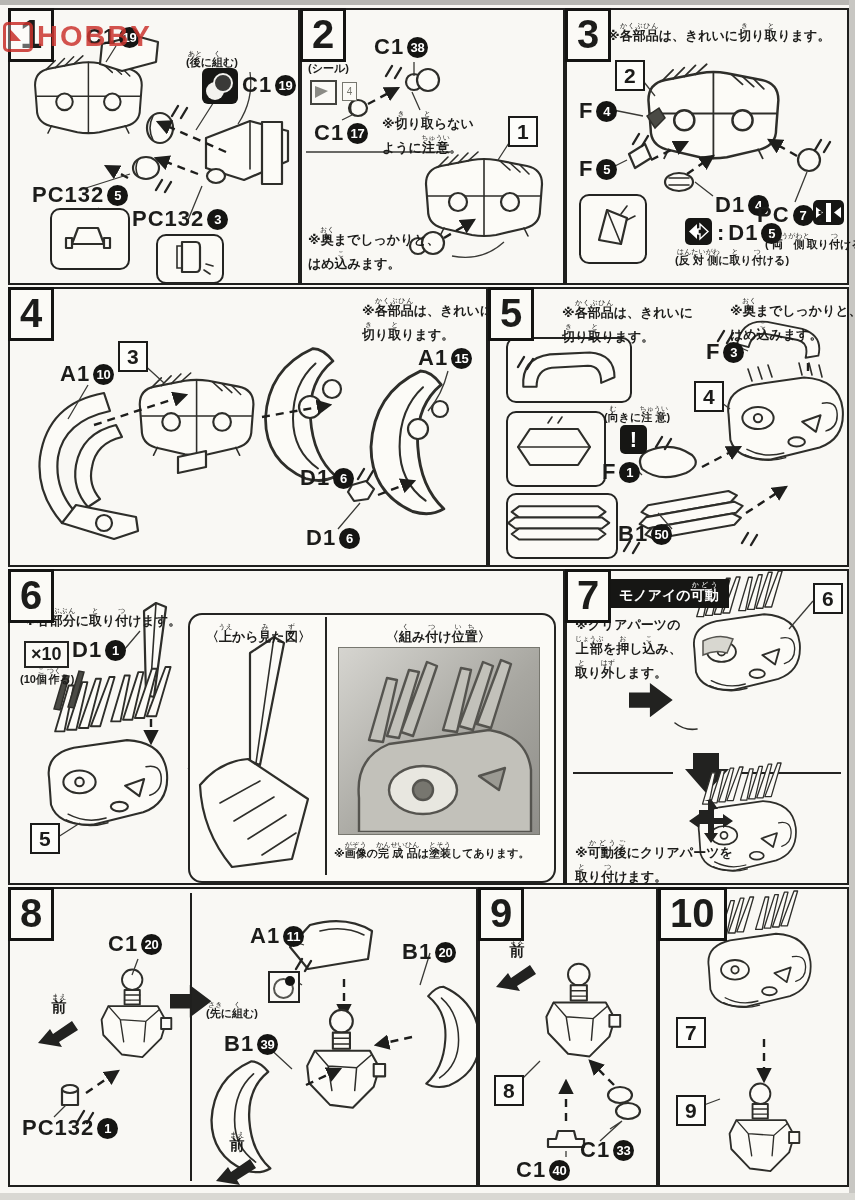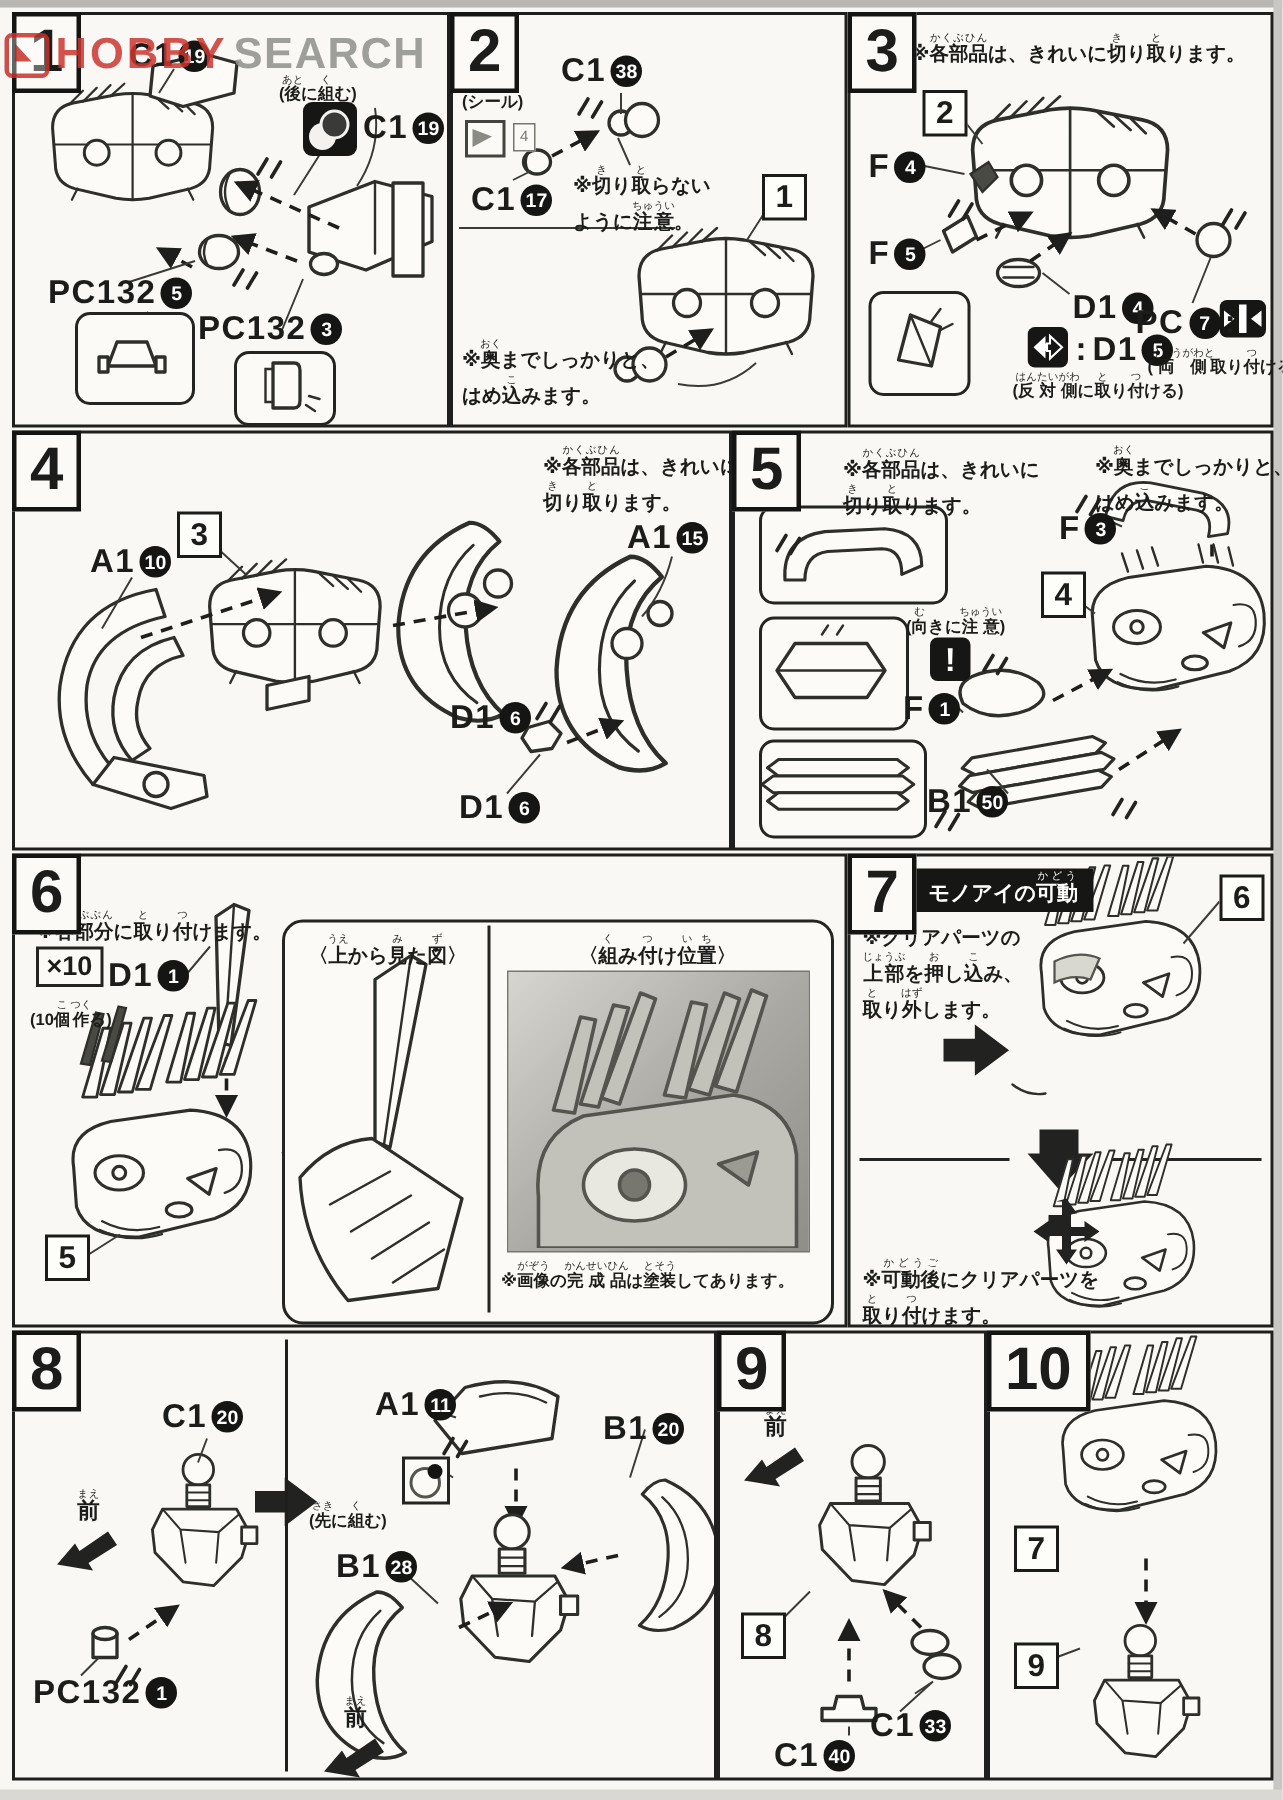--- a/index.html
+++ b/index.html
@@ -141,21 +141,20 @@
       </g>
 <g id="g-tick">
         <path class="tickp" d="M0 10 L6 0 M9 12 L15 2"></path>
       </g>
 </defs>
 </svg>
 
 <div class="wm">
   <div class="wm-ic"></div>
   <span class="t1">HOBBY</span>
-  <span class="t2">SEARCH</span>
 </div>
 
 <div class="step" style="left:8px;top:8px;width:292px;height:277px;">
   <div class="badge">1</div>
   <svg class="art" width="288" height="273">
     <use href="#g-core" transform="translate(14,44) scale(0.92)"></use>
     <path class="ln" d="M92 34 l34 -8 22 6 -2 20 -34 9 -22 -7 z"></path>
     <path class="ln" d="M196 128 l44 -17 38 10 v30 l-44 19 -38 -12 z"></path>
     <path class="ln" d="M252 112 h20 v62 h-20 z"></path>
     <ellipse class="ln" cx="206" cy="166" rx="9" ry="7"></ellipse>
@@ -422,21 +421,21 @@
     <line class="dash" x1="141" y1="134" x2="141" y2="172"></line>
     <use href="#g-spikes" transform="translate(40,106) scale(0.85)"></use>
     <use href="#g-spikes" transform="translate(96,96) scale(0.85)"></use>
     <path class="dark" d="M44 138 l10 -34 5 1 -9 34 z M58 136 l11 -36 5 1 -10 36 z"></path>
     <use href="#g-head" transform="translate(22,152) scale(0.95)"></use>
     <path class="lead" d="M108 86 l22 -26 M70 252 l-22 14 M178 198 q24 -22 46 -42"></path>
   </svg>
   <div class="note" style="left:14px;top:36px;">
       <div>※<ruby>各部分<rt>かくぶぶん</rt></ruby>に<ruby>取<rt>と</rt></ruby>り<ruby>付<rt>つ</rt></ruby>けます。</div>
     </div>
-  <div class="x10" style="left:14px;top:60px;">×10</div>
+  <div class="x10" style="left:14px;top:70px;">×10</div>
   <div class="plabel" style="left:62px;top:66px;">
     <span>D1</span>
       <span class="cn">1</span>
   </div>
   <div class="note small" style="left:10px;top:96px;">
       <div>(10<ruby>個<rt>こ</rt></ruby><ruby>作<rt>つく</rt></ruby>る)</div>
     </div>
   <div class="callout" style="left:20px;top:252px;">5</div>
   <div class="panel" style="left:178px;top:42px;width:364px;height:266px;">
     <svg class="art" width="360" height="262">
@@ -551,21 +550,21 @@
   <div class="icon-first" style="left:258px;top:82px;"></div>
   <div class="note small" style="left:196px;top:112px;">
       <div>(<ruby>先<rt>さき</rt></ruby>に<ruby>組<rt>く</rt></ruby>む)</div>
     </div>
   <div class="plabel" style="left:392px;top:50px;">
     <span>B1</span>
       <span class="cn">20</span>
   </div>
   <div class="plabel" style="left:214px;top:142px;">
     <span>B1</span>
-      <span class="cn">28</span>
+      <span class="cn">39</span>
   </div>
   <div class="front" style="left:206px;top:242px;">
     <div>
         <div><ruby>前<rt>まえ</rt></ruby></div>
       </div>
     <svg width="42" height="34">
         <use href="#g-fr"></use>
       </svg>
   </div>
 </div>

